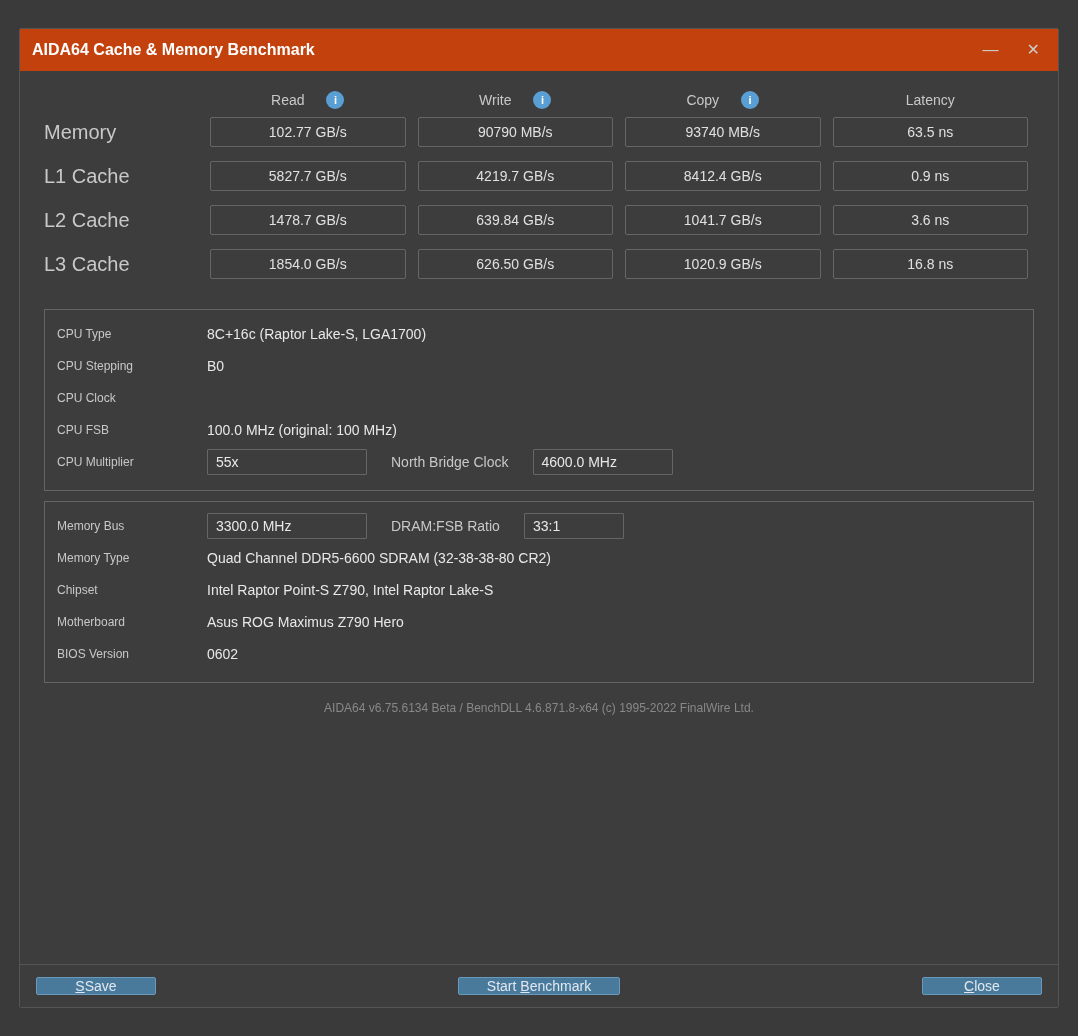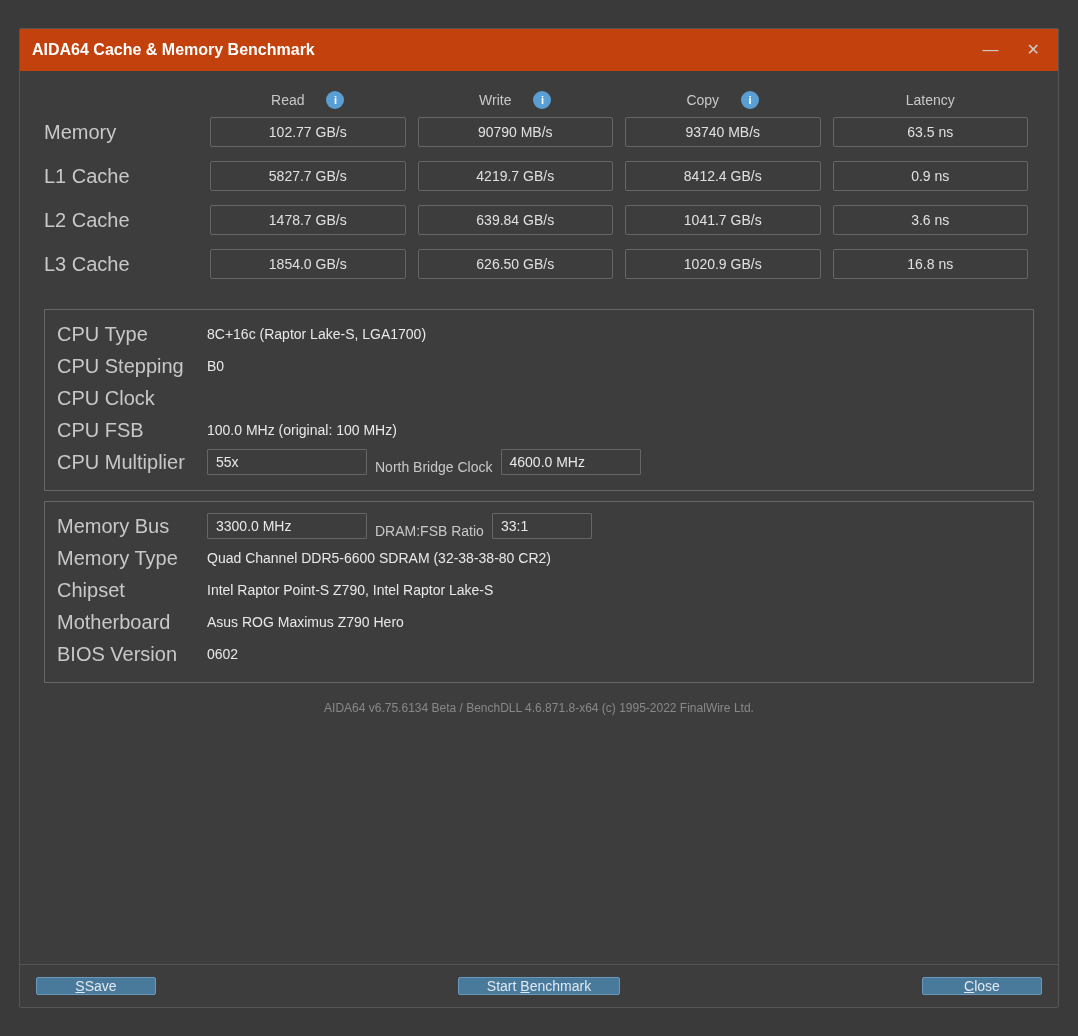--- a/index.html
+++ b/index.html
@@ -132,21 +132,21 @@
 
     .info-row {
       display: flex;
       align-items: center;
       margin-bottom: 4px;
       min-height: 28px;
     }
 
     .info-label {
       color: #c8c8c8;
-      font-size: 20px;
+      font-size: 12px;
       width: 150px;
       flex-shrink: 0;
     }
 
     .info-value {
       color: #e8e8e8;
       font-size: 14px;
       flex: 1;
     }
 
@@ -155,22 +155,22 @@
       border: 1px solid #666;
       color: #e8e8e8;
       font-size: 14px;
       padding: 4px 8px;
       flex: 1;
       border-radius: 1px;
     }
 
     .inline-group {
       display: flex;
-      align-items: flex-end;
-      gap: 8px;
+      align-items: center;
+      gap: 24px;
       flex: 1;
     }
 
     .inline-label {
       color: #c8c8c8;
       font-size: 14px;
       white-space: nowrap;
     }
 
     

